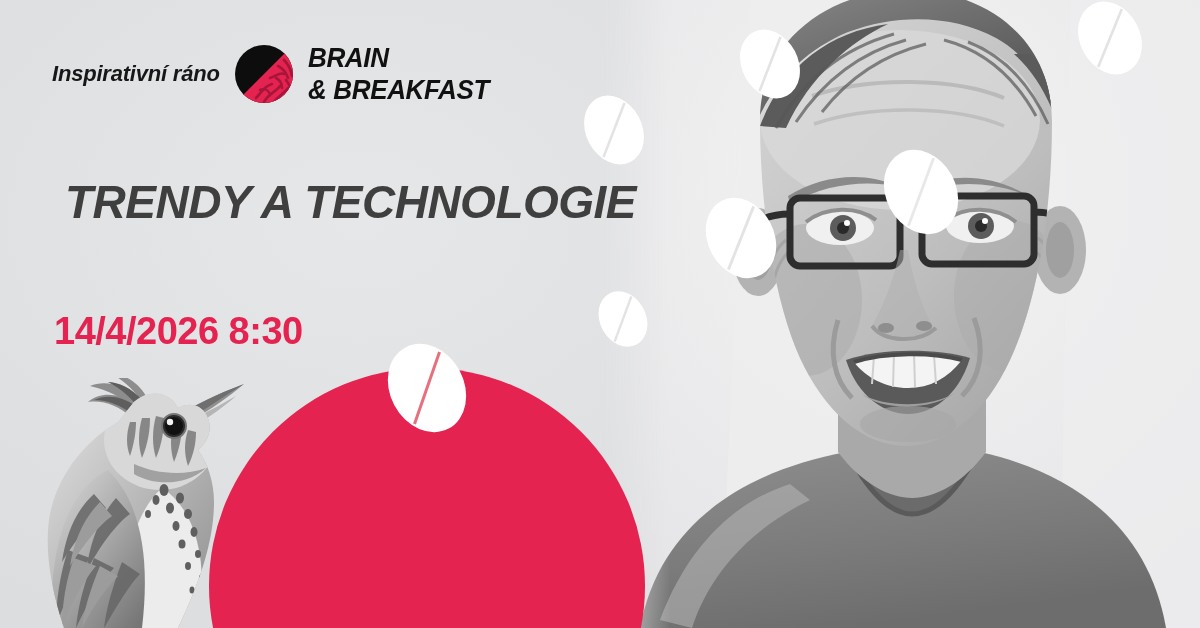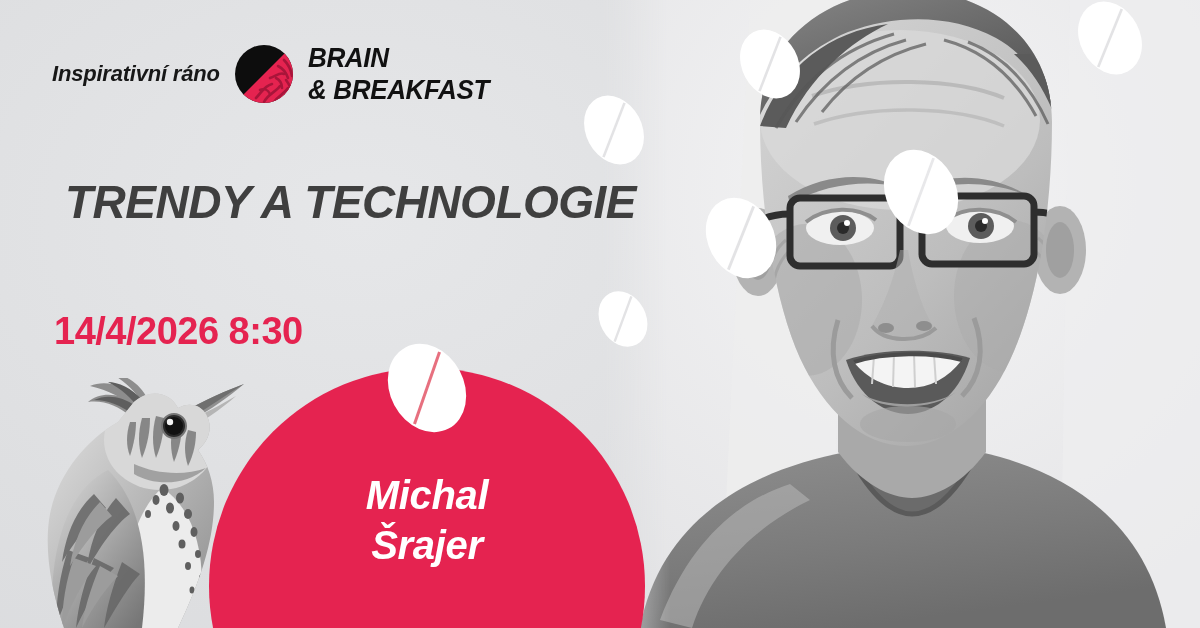--- a/index.html
+++ b/index.html
@@ -394,18 +394,14 @@
       <div>&amp; BREAKFAST</div>
     </div>
   </div>
 
   <div class="headline">
     <div>TRENDY A TECHNOLOGIE</div>
   </div>
 
   <div class="date">14/4/2026 8:30</div>
 
-  <div class="speaker">
-    <div>Michal</div>
-    <div>Šrajer</div>
-  </div>
 
 </div>
 
 </body></html>

